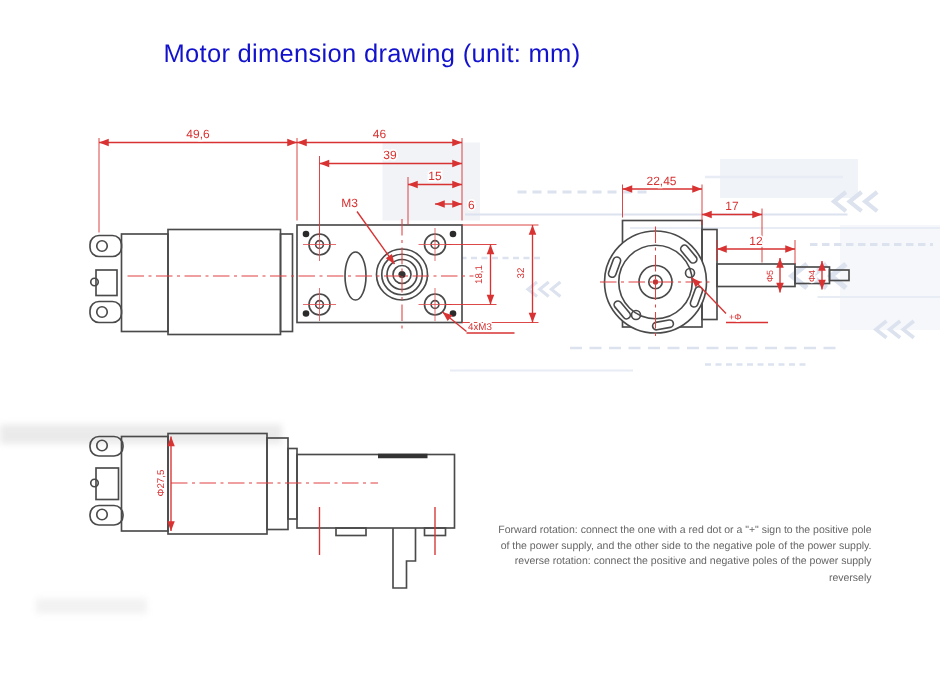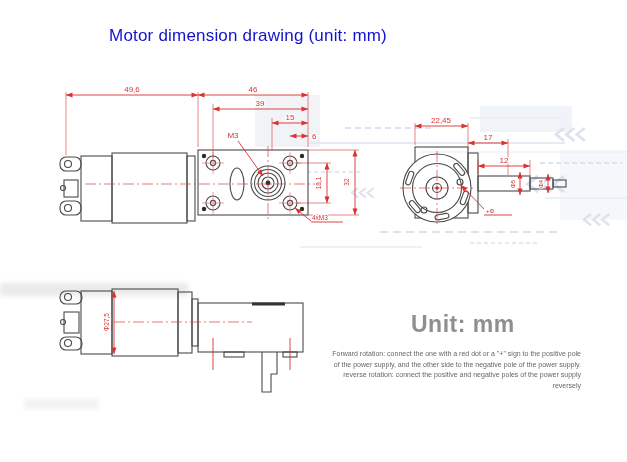--- a/index.html
+++ b/index.html
@@ -234,21 +234,20 @@
       <line class="dim" x1="213" y1="338" x2="213" y2="370"></line>
       <line class="dim" x1="290" y1="338" x2="290" y2="370"></line>
       <g>
         <line class="dim" x1="114" y1="291" x2="114" y2="354" marker-start="url(#ar)" marker-end="url(#ar)"></line>
         <text class="dimtxt sm" x="109" y="322" text-anchor="middle" transform="rotate(-90 109 322)">Φ27,5</text>
       </g>
     </g>
   </svg>
 
   <div class="title">Motor dimension drawing (unit: mm)</div>
-  <div class="unit-label">Unit: mm</div>
   <div class="note">
     <div>Forward rotation: connect the one with a red dot or a "+" sign to the positive pole</div>
     <div>of the power supply, and the other side to the negative pole of the power supply.</div>
     <div>reverse rotation: connect the positive and negative poles of the power supply</div>
     <div>reversely</div>
   </div>
 
 </div>
 
 </body></html>

